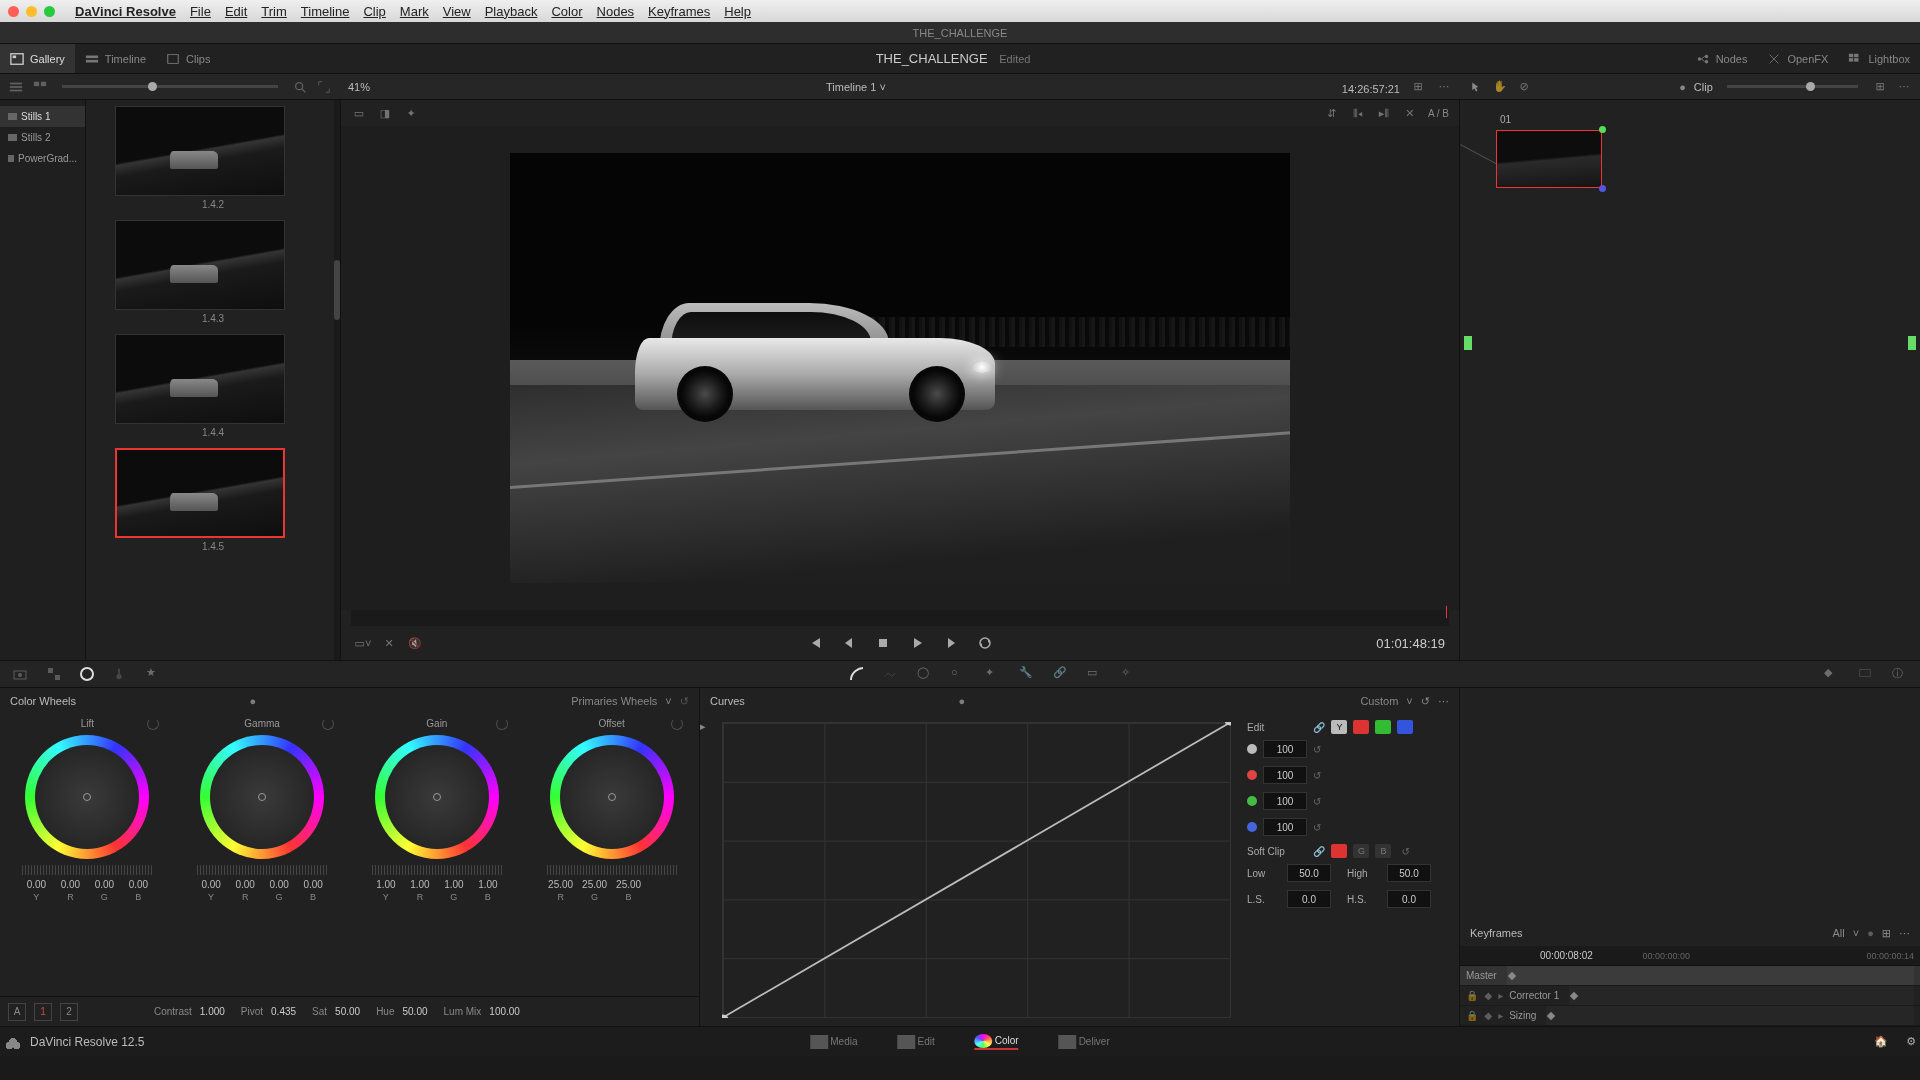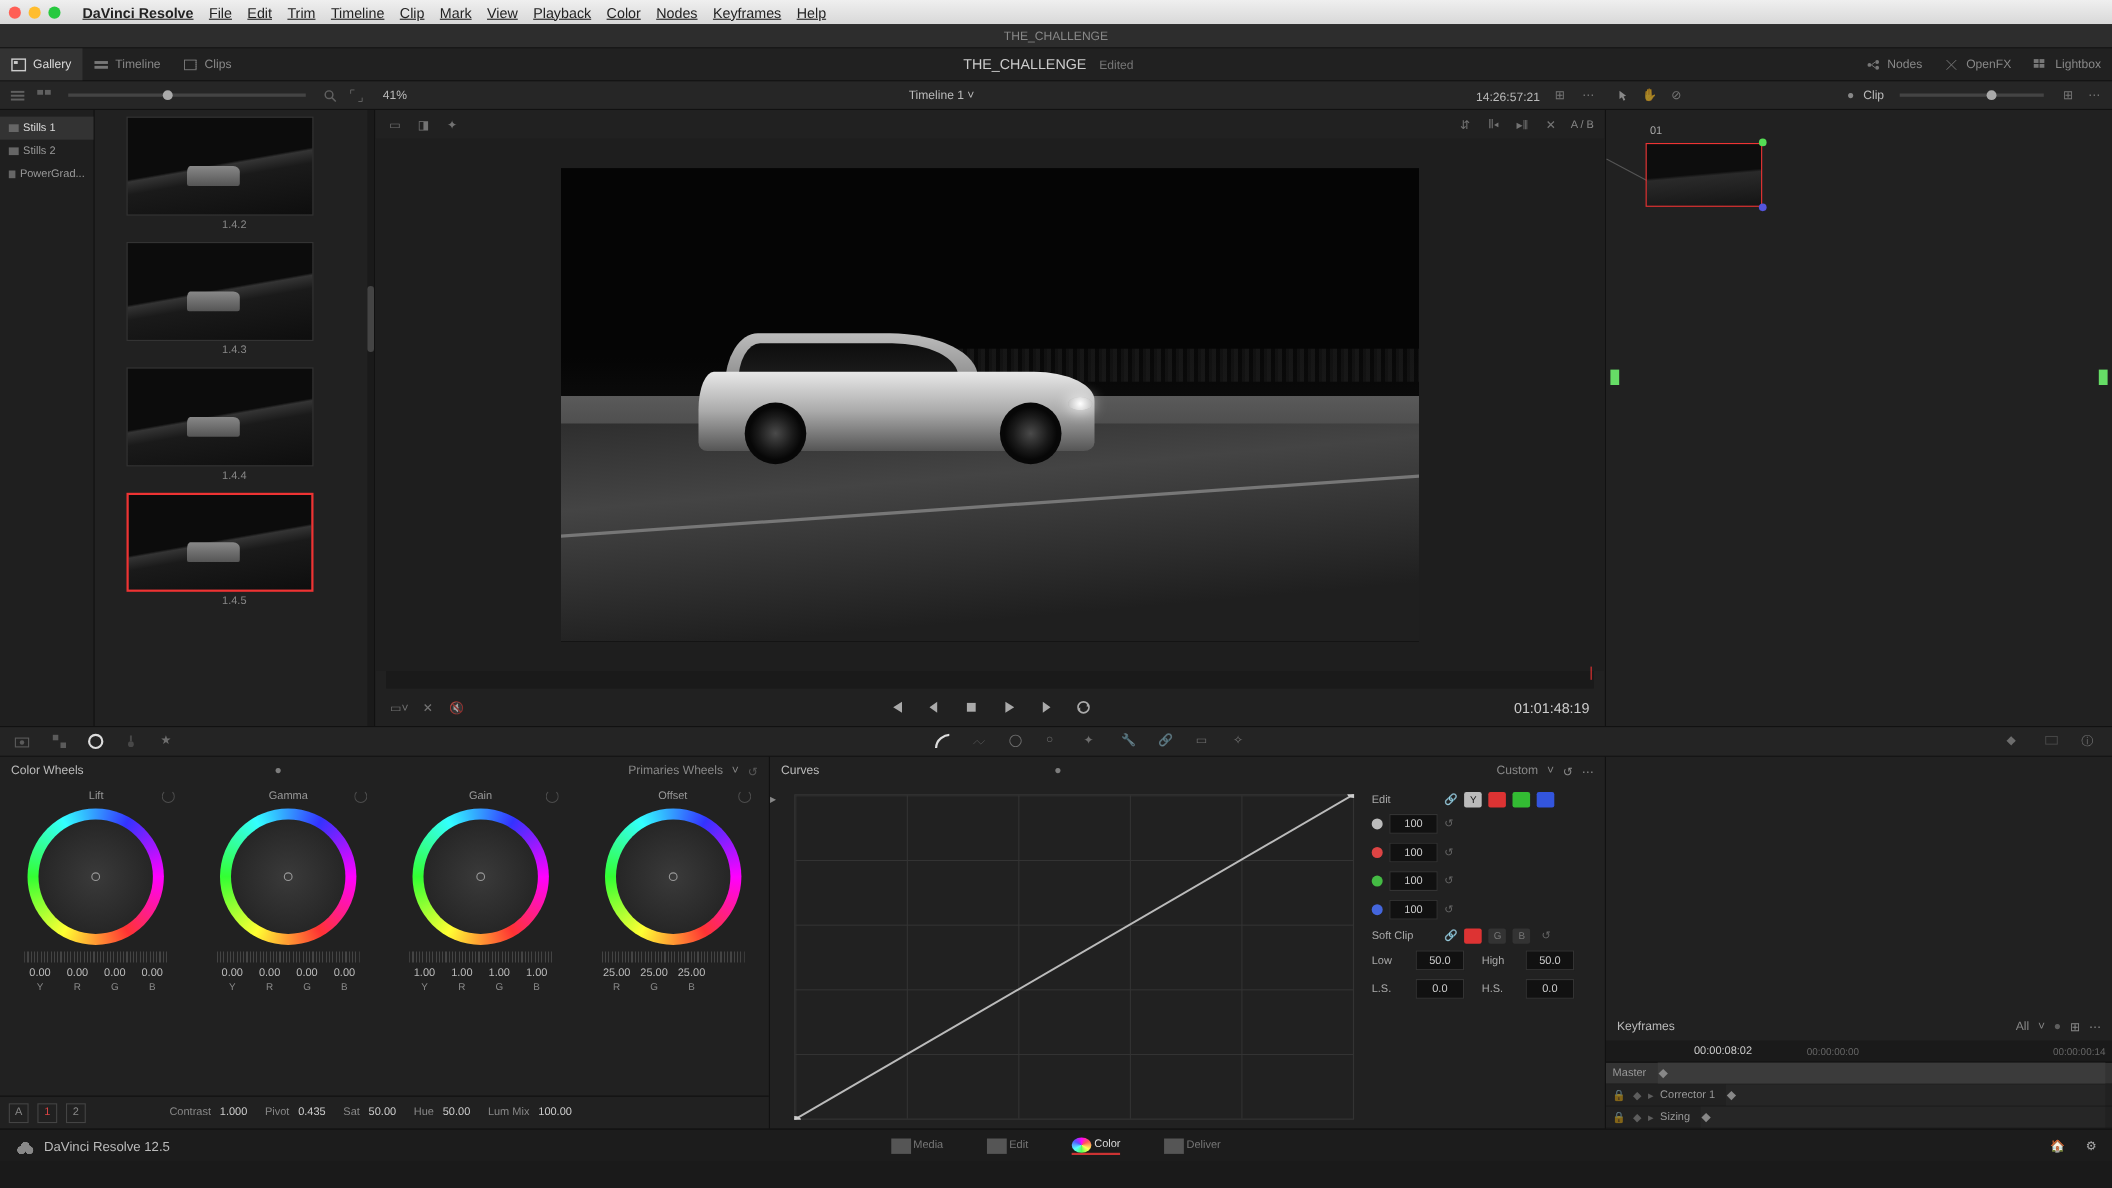--- a/index.html
+++ b/index.html
@@ -109,21 +109,21 @@
 .edit-row .dot-c { width:10px;height:10px;border-radius:50%; }
 .keyframes-pane { width:460px; display:flex; flex-direction:column;justify-content:flex-end; }
 .kf-ruler { height:20px; background:#1a1a1a; display:flex; justify-content:space-between; padding:0 6px; color:#666; font-size:9px; align-items:center; border-bottom:1px solid #111; position:relative;}
 .kf-ruler .cur { position:absolute; left:80px; color:#ccc; font-size:10px;}
 .kf-lane { height:20px; display:flex; align-items:center; border-bottom:1px solid #1a1a1a; padding:0 6px; gap:6px; font-size:10px; color:#999; }
 .kf-lane.master { background:#333; }
 .kf-lane .arrow { opacity:.5; }
 .kf-lane .track { flex:1; height:100%; background:#262626; margin-left:4px; position:relative;}
 .kf-lane.master .track { background:#3b3b3b; }
 .kf-lane .kfd { position:absolute; left:2px; top:7px; width:6px;height:6px; background:#888; transform:rotate(45deg);}
-.page-bar { height:30px; background:#1c1c1c; border-top:1px solid #111; display:flex; align-items:center; padding:0 14px; }
+.page-bar { height:30px; background:#1c1c1c; border-top:1px solid #111; display:flex; align-items:center; padding:0 4px; }
 .page-bar .logo { width:18px;height:18px; background:radial-gradient(circle,#888 30%,transparent 32%),radial-gradient(circle at 30% 70%,#888 20%,transparent 22%),radial-gradient(circle at 70% 70%,#888 20%,transparent 22%); }
 .page-bar .ver { color:#bbb; font-size:12px; margin-left:8px; }
 .page-bar .pages { position:absolute; left:50%; transform:translateX(-50%); display:flex; gap:40px;}
 .page-bar .page-tab { display:flex; flex-direction:row; align-items:center; gap:2px; color:#777; font-size:10px; }
 .page-bar .page-tab .pic { width:18px; height:14px; background:#555; }
 .page-bar .page-tab.active { color:#ddd; border-bottom:2px solid #c33; }
 .page-bar .right-icons { margin-left:auto; display:flex; gap:18px; }
 </style>
 </head>
 <body>

